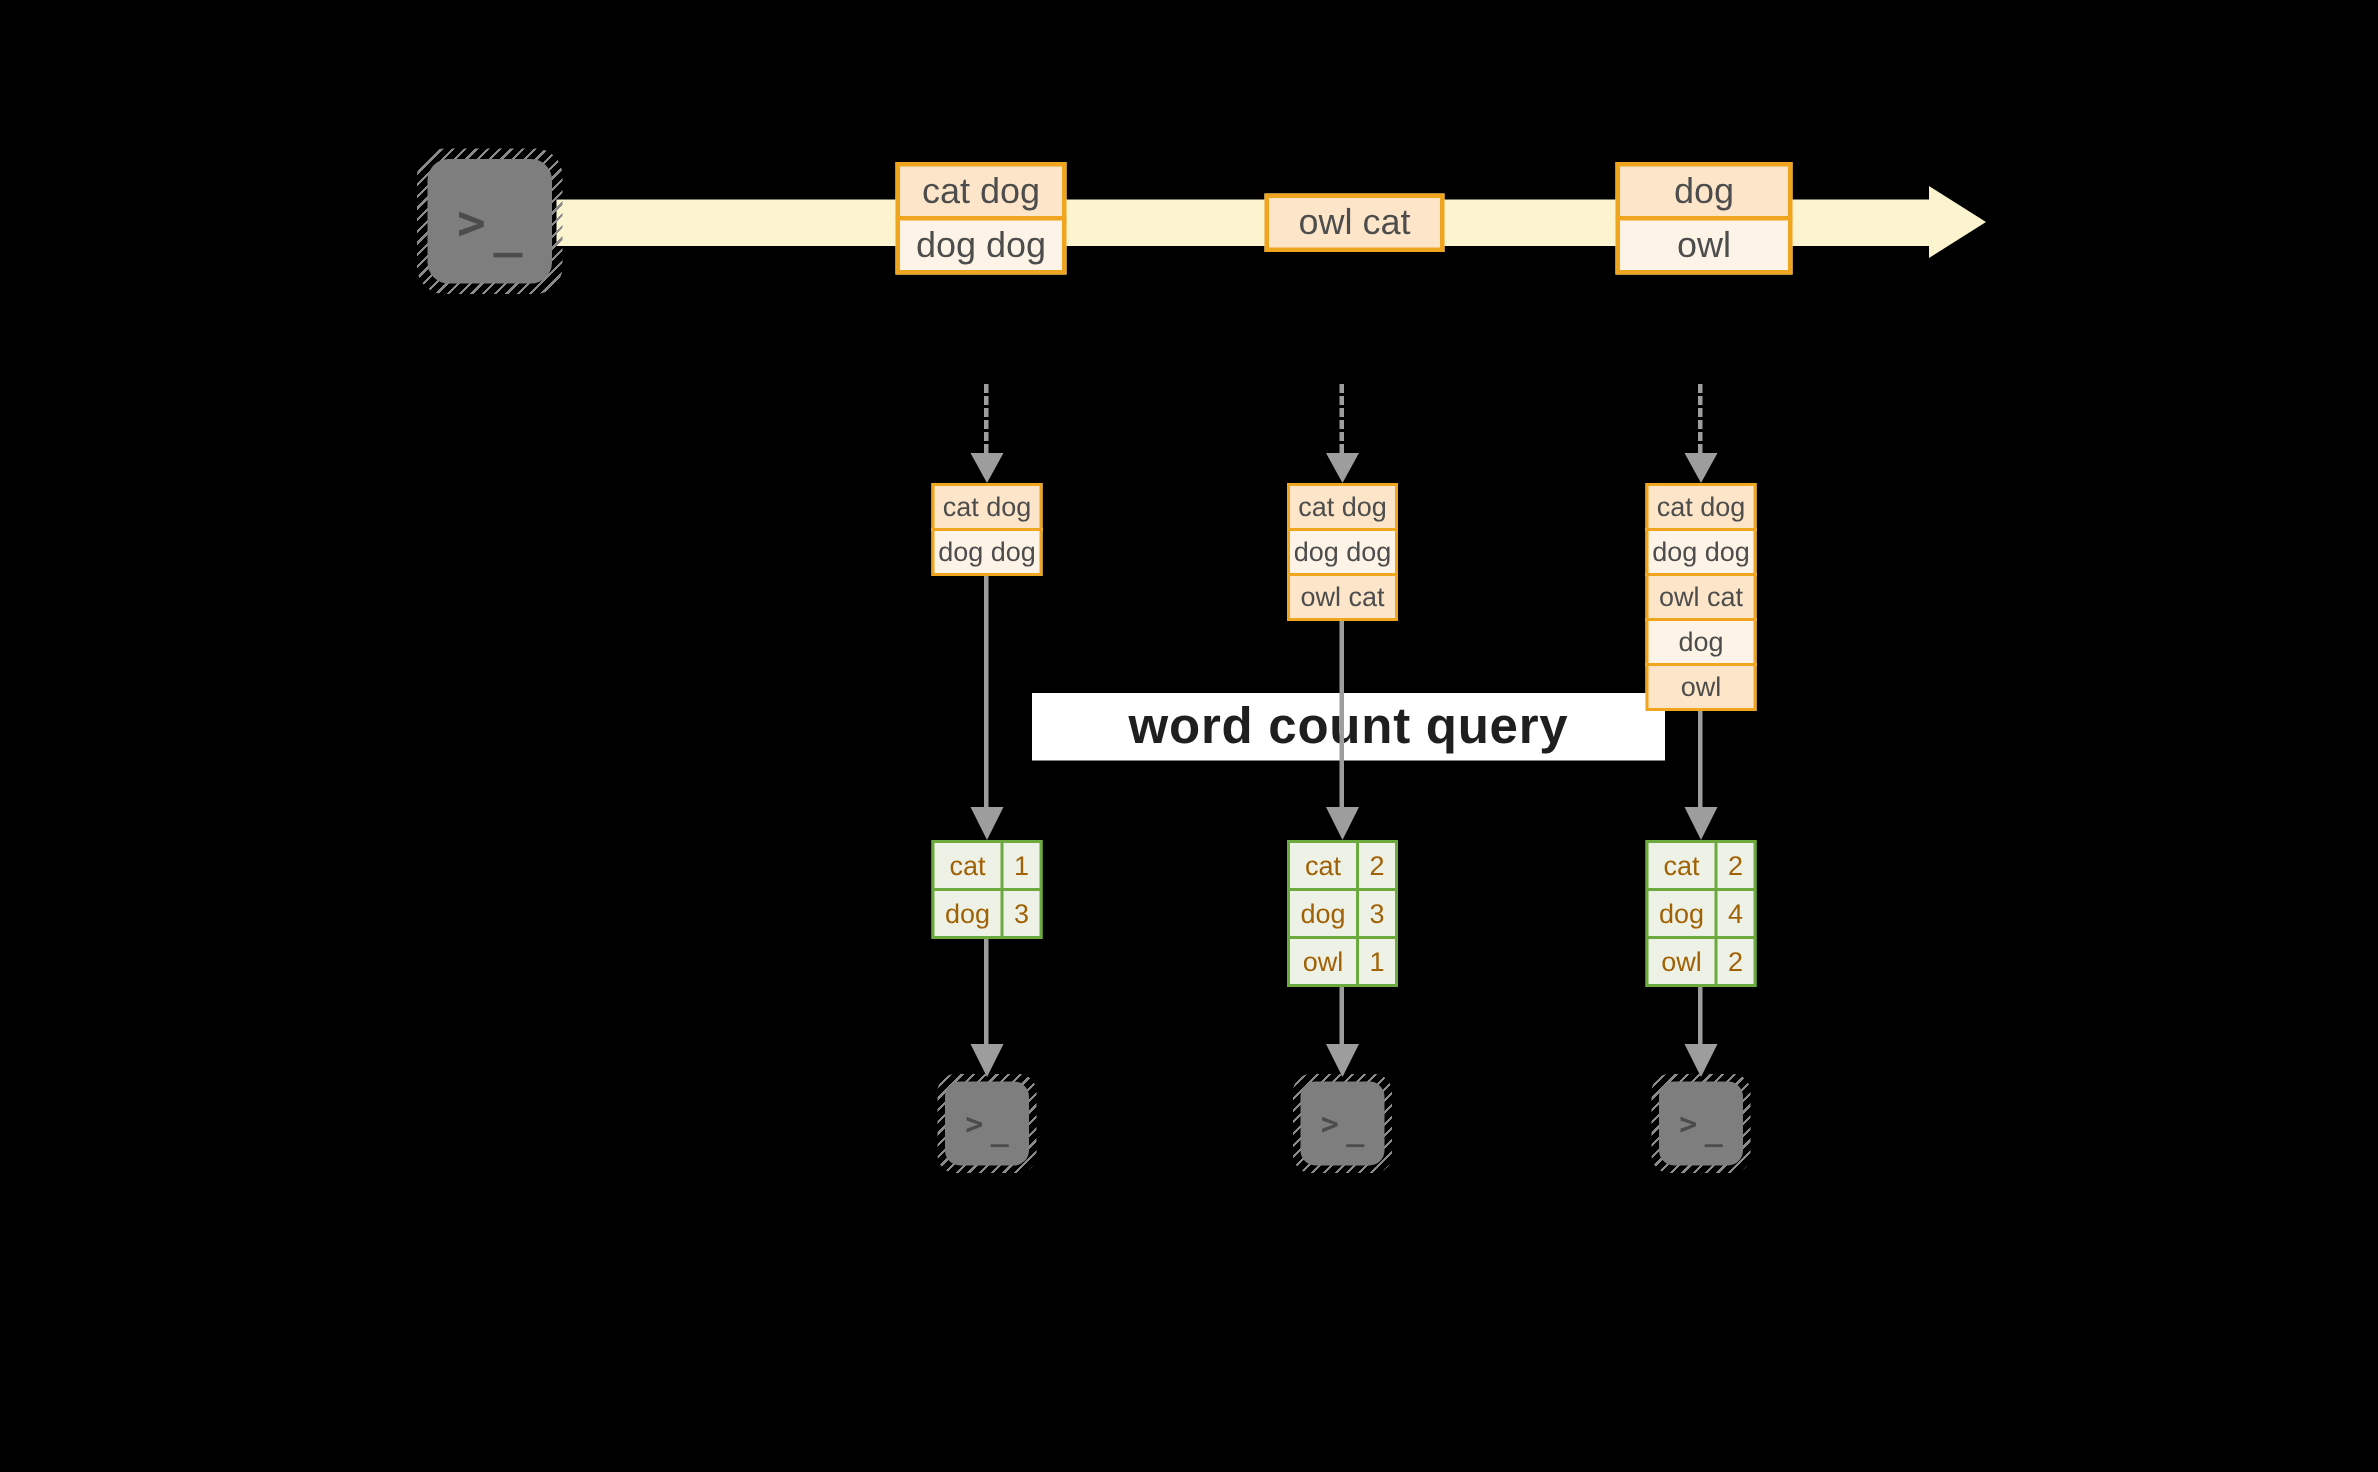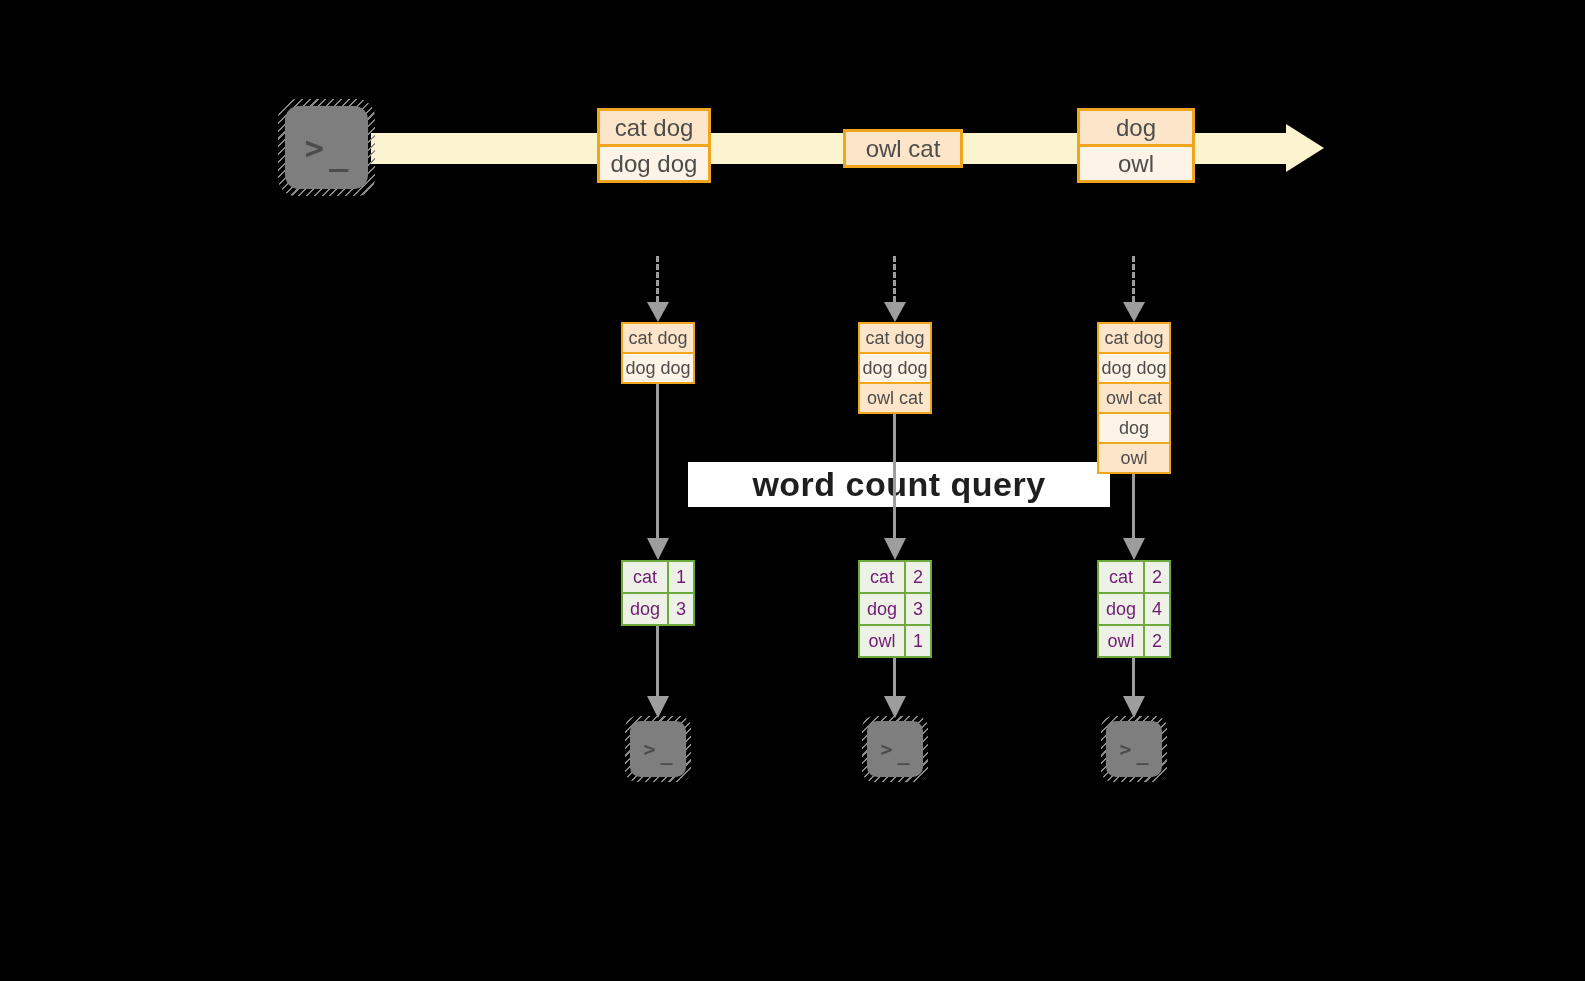--- a/index.html
+++ b/index.html
@@ -33,21 +33,21 @@
   .dhead{border-top-width:20px;}
 
   
   .banner{position:absolute;background:#ffffff;display:flex;align-items:center;justify-content:center;
           color:#1f1f1f;font-size:34px;font-weight:700;letter-spacing:0.5px;z-index:2;}
 
   
   .gtable{position:absolute;box-sizing:content-box;border:2px solid #6ca93f;background:#6ca93f;
           display:grid;grid-template-columns:44px 24px;gap:2px;z-index:3;}
   .gcell{background:#eef2e6;height:30px;display:flex;align-items:center;justify-content:center;
-         color:#701a75;font-size:18px;}
+         color:#a16207;font-size:18px;}
 
   
   .terminal{position:absolute;z-index:3;}
   .hatch{position:absolute;inset:0;border-radius:18px;
          background:repeating-linear-gradient(135deg,#8a8a8a 0 1.5px,transparent 1.5px 5.5px);}
   .tbody{position:absolute;background:#7e7e7e;border-radius:14px;display:flex;align-items:center;
          justify-content:center;gap:5px;font-family:"DejaVu Sans Mono",monospace;color:#4c4c4c;}
   .tbody .gt{font-weight:bold;line-height:1;}
   .tbody .us{font-weight:bold;line-height:1;align-self:center;margin-top:10px;}
   .term-src .tbody{inset:7px;font-size:32px;}

